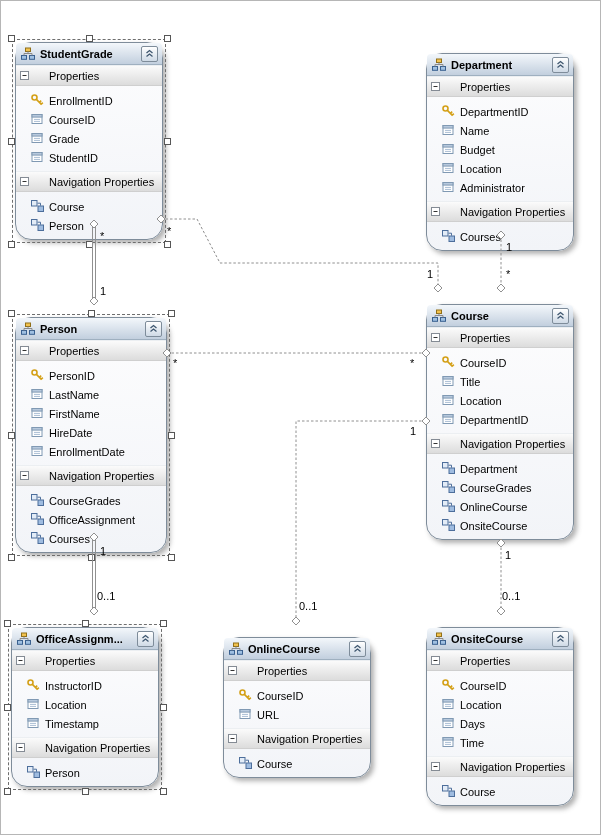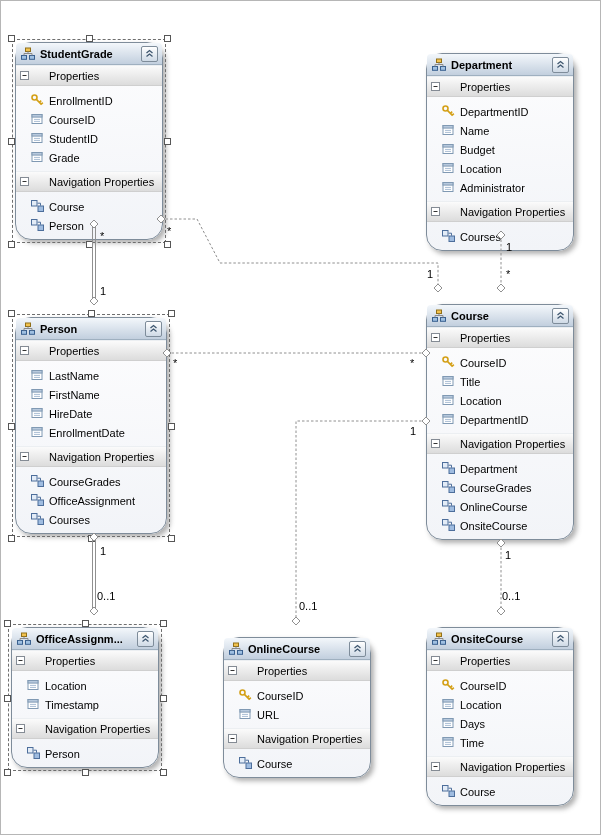--- a/index.html
+++ b/index.html
@@ -108,31 +108,31 @@
           <span class="row-text">CourseID</span>
         </div>
         <div class="row">
           <span class="row-icon">
             <svg width="15" height="14" viewBox="0 0 15 14">
               <rect x="2" y="2.5" width="10" height="9" fill="#ffffff" stroke="#8099b3"></rect>
               <rect x="2" y="2.5" width="10" height="2.6" fill="#b7c9dd" stroke="#8099b3"></rect>
               <path d="M4 7.4 h6 M4 9.4 h6" stroke="#a9bed4" stroke-width="1"></path>
             </svg>
           </span>
+          <span class="row-text">Grade</span>
+        </div>
+        <div class="row">
+          <span class="row-icon">
+            <svg width="15" height="14" viewBox="0 0 15 14">
+              <rect x="2" y="2.5" width="10" height="9" fill="#ffffff" stroke="#8099b3"></rect>
+              <rect x="2" y="2.5" width="10" height="2.6" fill="#b7c9dd" stroke="#8099b3"></rect>
+              <path d="M4 7.4 h6 M4 9.4 h6" stroke="#a9bed4" stroke-width="1"></path>
+            </svg>
+          </span>
           <span class="row-text">StudentID</span>
-        </div>
-        <div class="row">
-          <span class="row-icon">
-            <svg width="15" height="14" viewBox="0 0 15 14">
-              <rect x="2" y="2.5" width="10" height="9" fill="#ffffff" stroke="#8099b3"></rect>
-              <rect x="2" y="2.5" width="10" height="2.6" fill="#b7c9dd" stroke="#8099b3"></rect>
-              <path d="M4 7.4 h6 M4 9.4 h6" stroke="#a9bed4" stroke-width="1"></path>
-            </svg>
-          </span>
-          <span class="row-text">Grade</span>
         </div>
       </div>
       <div class="sec-header">
         <span class="sec-icon">
           <svg width="9" height="9" viewBox="0 0 9 9">
             <rect x="0.5" y="0.5" width="8" height="8" fill="#ffffff" stroke="#848b94"></rect>
             <path d="M2.5 4.5 h4" stroke="#333333" stroke-width="1"></path>
           </svg>
         </span>
         <span class="sec-title">Navigation Properties</span>
@@ -291,20 +291,29 @@
             <rect x="0.5" y="0.5" width="8" height="8" fill="#ffffff" stroke="#848b94"></rect>
             <path d="M2.5 4.5 h4" stroke="#333333" stroke-width="1"></path>
           </svg>
         </span>
         <span class="sec-title">Properties</span>
       </div>
       <div class="sec-body">
         <div class="row">
           <span class="row-icon">
             <svg width="15" height="14" viewBox="0 0 15 14">
+              <circle cx="4.5" cy="4.5" r="2.5" fill="none" stroke="#d4a017" stroke-width="1.6"></circle>
+              <path d="M6.4 6.4 L11.6 11.6 M9.4 9.4 l1.8 -1.8 M11.2 11.2 l1.6 -1.6" stroke="#d4a017" stroke-width="1.6" fill="none"></path>
+            </svg>
+          </span>
+          <span class="row-text">PersonID</span>
+        </div>
+        <div class="row">
+          <span class="row-icon">
+            <svg width="15" height="14" viewBox="0 0 15 14">
               <rect x="2" y="2.5" width="10" height="9" fill="#ffffff" stroke="#8099b3"></rect>
               <rect x="2" y="2.5" width="10" height="2.6" fill="#b7c9dd" stroke="#8099b3"></rect>
               <path d="M4 7.4 h6 M4 9.4 h6" stroke="#a9bed4" stroke-width="1"></path>
             </svg>
           </span>
           <span class="row-text">LastName</span>
         </div>
         <div class="row">
           <span class="row-icon">
             <svg width="15" height="14" viewBox="0 0 15 14">
@@ -529,20 +538,29 @@
             <rect x="0.5" y="0.5" width="8" height="8" fill="#ffffff" stroke="#848b94"></rect>
             <path d="M2.5 4.5 h4" stroke="#333333" stroke-width="1"></path>
           </svg>
         </span>
         <span class="sec-title">Properties</span>
       </div>
       <div class="sec-body">
         <div class="row">
           <span class="row-icon">
             <svg width="15" height="14" viewBox="0 0 15 14">
+              <circle cx="4.5" cy="4.5" r="2.5" fill="none" stroke="#d4a017" stroke-width="1.6"></circle>
+              <path d="M6.4 6.4 L11.6 11.6 M9.4 9.4 l1.8 -1.8 M11.2 11.2 l1.6 -1.6" stroke="#d4a017" stroke-width="1.6" fill="none"></path>
+            </svg>
+          </span>
+          <span class="row-text">InstructorID</span>
+        </div>
+        <div class="row">
+          <span class="row-icon">
+            <svg width="15" height="14" viewBox="0 0 15 14">
               <rect x="2" y="2.5" width="10" height="9" fill="#ffffff" stroke="#8099b3"></rect>
               <rect x="2" y="2.5" width="10" height="2.6" fill="#b7c9dd" stroke="#8099b3"></rect>
               <path d="M4 7.4 h6 M4 9.4 h6" stroke="#a9bed4" stroke-width="1"></path>
             </svg>
           </span>
           <span class="row-text">Location</span>
         </div>
         <div class="row">
           <span class="row-icon">
             <svg width="15" height="14" viewBox="0 0 15 14">

